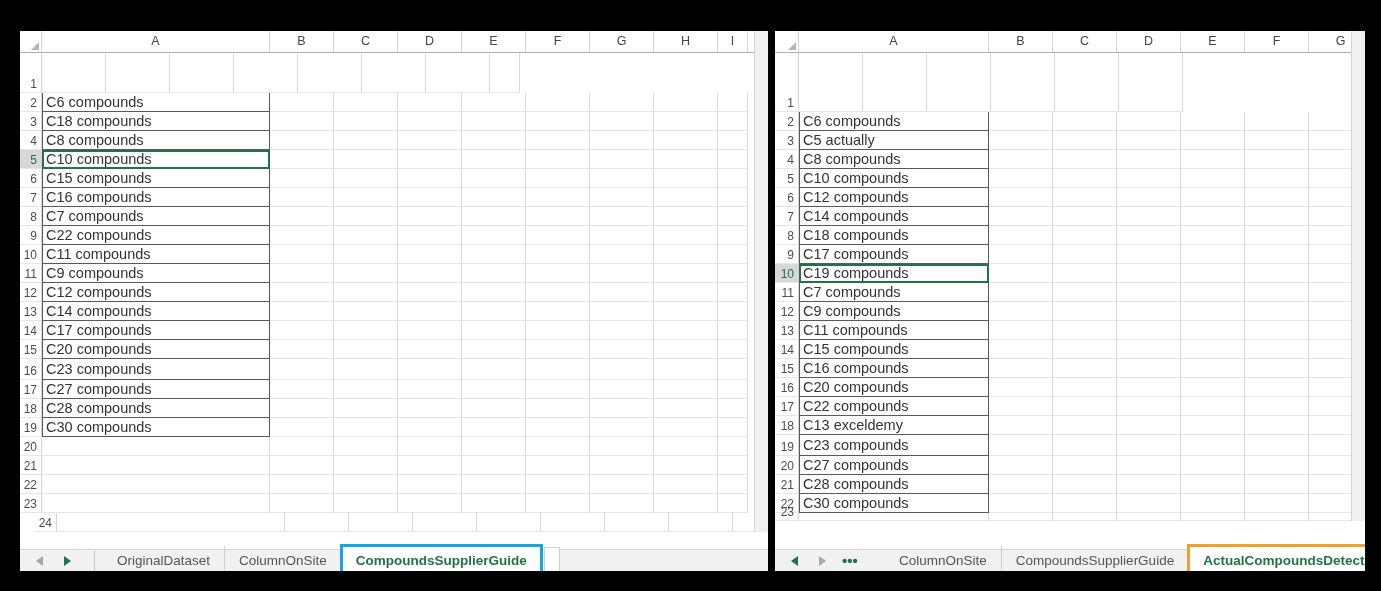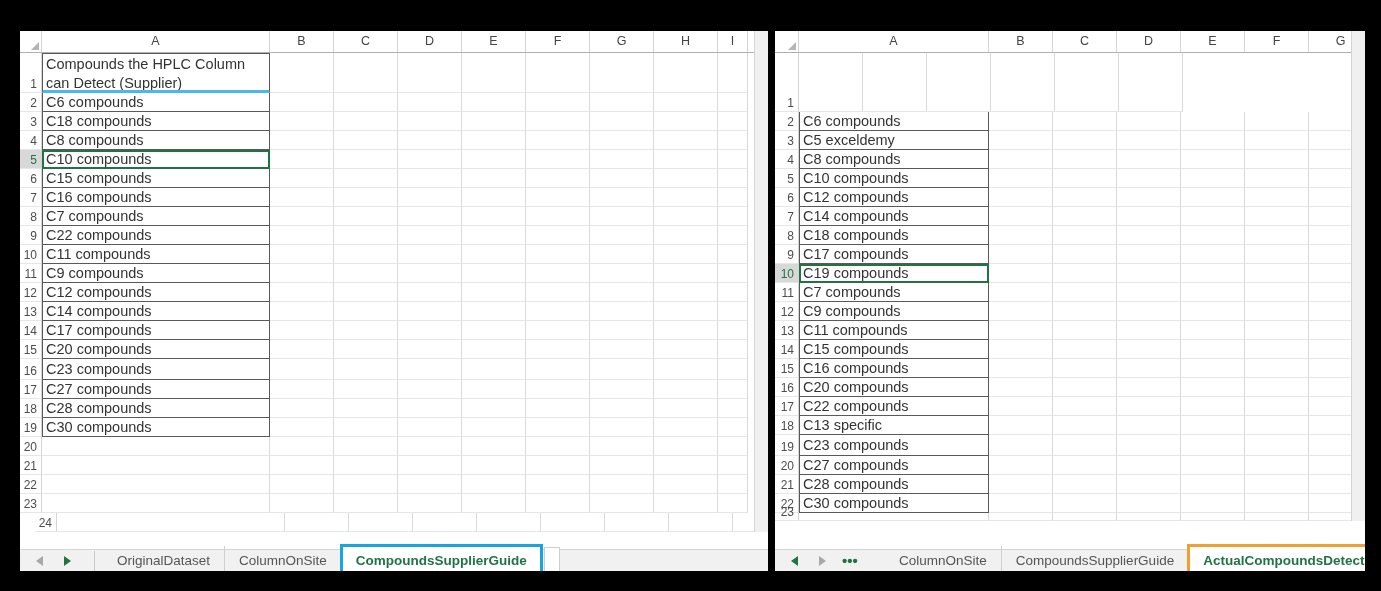--- a/index.html
+++ b/index.html
@@ -261,22 +261,20 @@
           <div class="colhdr" style="width: 64px;">D</div>
           <div class="colhdr" style="width: 64px;">E</div>
           <div class="colhdr" style="width: 64px;">F</div>
           <div class="colhdr" style="width: 64px;">G</div>
           <div class="colhdr" style="width: 64px;">H</div>
           <div class="colhdr" style="width: 30px;">I</div>
         </div>
       <div class="rows-container">
           <div class="row" style="height: 40px;">
             <div class="rowhdr" style="width: 22px; height: 40px;">1</div>
-            <div class="cell header-cell" style="width: 228px; height: 40px; display: flex; align-items: flex-start; padding-top: 1px;">Compounds the HPLC Column
-can Detect (Supplier)</div>
             <div class="cell blank" style="width: 64px; height: 40px;"></div>
             <div class="cell blank" style="width: 64px; height: 40px;"></div>
             <div class="cell blank" style="width: 64px; height: 40px;"></div>
             <div class="cell blank" style="width: 64px; height: 40px;"></div>
             <div class="cell blank" style="width: 64px; height: 40px;"></div>
             <div class="cell blank" style="width: 64px; height: 40px;"></div>
             <div class="cell blank" style="width: 64px; height: 40px;"></div>
             <div class="cell blank" style="width: 30px; height: 40px;"></div>
           </div>
           <div class="row" style="height: 19px;">
@@ -604,21 +602,21 @@
             <div class="cell bordered" style="width: 190px; height: 19px; display: flex; align-items: center;">C6 compounds</div>
             <div class="cell blank" style="width: 64px; height: 19px;"></div>
             <div class="cell blank" style="width: 64px; height: 19px;"></div>
             <div class="cell blank" style="width: 64px; height: 19px;"></div>
             <div class="cell blank" style="width: 64px; height: 19px;"></div>
             <div class="cell blank" style="width: 64px; height: 19px;"></div>
             <div class="cell blank" style="width: 64px; height: 19px;"></div>
           </div>
           <div class="row" style="height: 19px;">
             <div class="rowhdr" style="width: 24px; height: 19px;">3</div>
-            <div class="cell bordered" style="width: 190px; height: 19px; display: flex; align-items: center;">C5 exceldemy</div>
+            <div class="cell bordered" style="width: 190px; height: 19px; display: flex; align-items: center;">C5 actually</div>
             <div class="cell blank" style="width: 64px; height: 19px;"></div>
             <div class="cell blank" style="width: 64px; height: 19px;"></div>
             <div class="cell blank" style="width: 64px; height: 19px;"></div>
             <div class="cell blank" style="width: 64px; height: 19px;"></div>
             <div class="cell blank" style="width: 64px; height: 19px;"></div>
             <div class="cell blank" style="width: 64px; height: 19px;"></div>
           </div>
           <div class="row" style="height: 19px;">
             <div class="rowhdr" style="width: 24px; height: 19px;">4</div>
             <div class="cell bordered" style="width: 190px; height: 19px; display: flex; align-items: center;">C8 compounds</div>
@@ -754,21 +752,21 @@
             <div class="cell bordered" style="width: 190px; height: 19px; display: flex; align-items: center;">C22 compounds</div>
             <div class="cell blank" style="width: 64px; height: 19px;"></div>
             <div class="cell blank" style="width: 64px; height: 19px;"></div>
             <div class="cell blank" style="width: 64px; height: 19px;"></div>
             <div class="cell blank" style="width: 64px; height: 19px;"></div>
             <div class="cell blank" style="width: 64px; height: 19px;"></div>
             <div class="cell blank" style="width: 64px; height: 19px;"></div>
           </div>
           <div class="row" style="height: 19px;">
             <div class="rowhdr" style="width: 24px; height: 19px;">18</div>
-            <div class="cell bordered" style="width: 190px; height: 19px; display: flex; align-items: center;">C13 specific</div>
+            <div class="cell bordered" style="width: 190px; height: 19px; display: flex; align-items: center;">C13 exceldemy</div>
             <div class="cell blank" style="width: 64px; height: 19px;"></div>
             <div class="cell blank" style="width: 64px; height: 19px;"></div>
             <div class="cell blank" style="width: 64px; height: 19px;"></div>
             <div class="cell blank" style="width: 64px; height: 19px;"></div>
             <div class="cell blank" style="width: 64px; height: 19px;"></div>
             <div class="cell blank" style="width: 64px; height: 19px;"></div>
           </div>
           <div class="row" style="height: 21px;">
             <div class="rowhdr" style="width: 24px; height: 21px;">19</div>
             <div class="cell bordered" style="width: 190px; height: 21px; display: flex; align-items: center;">C23 compounds</div>

